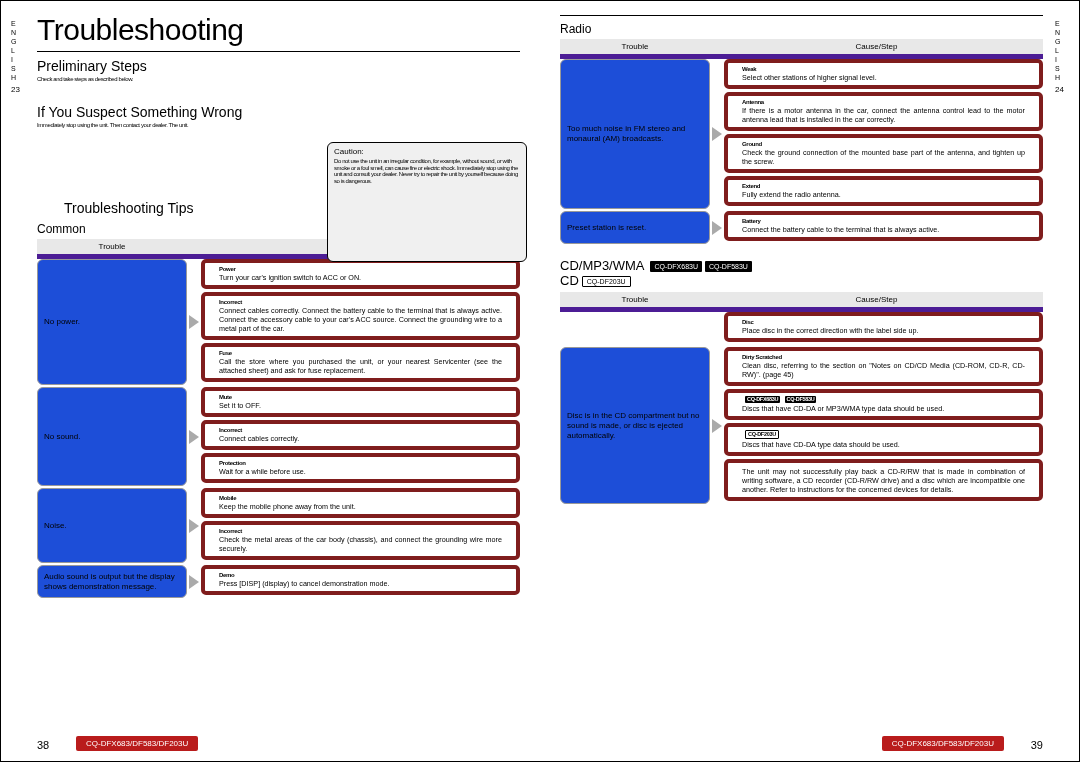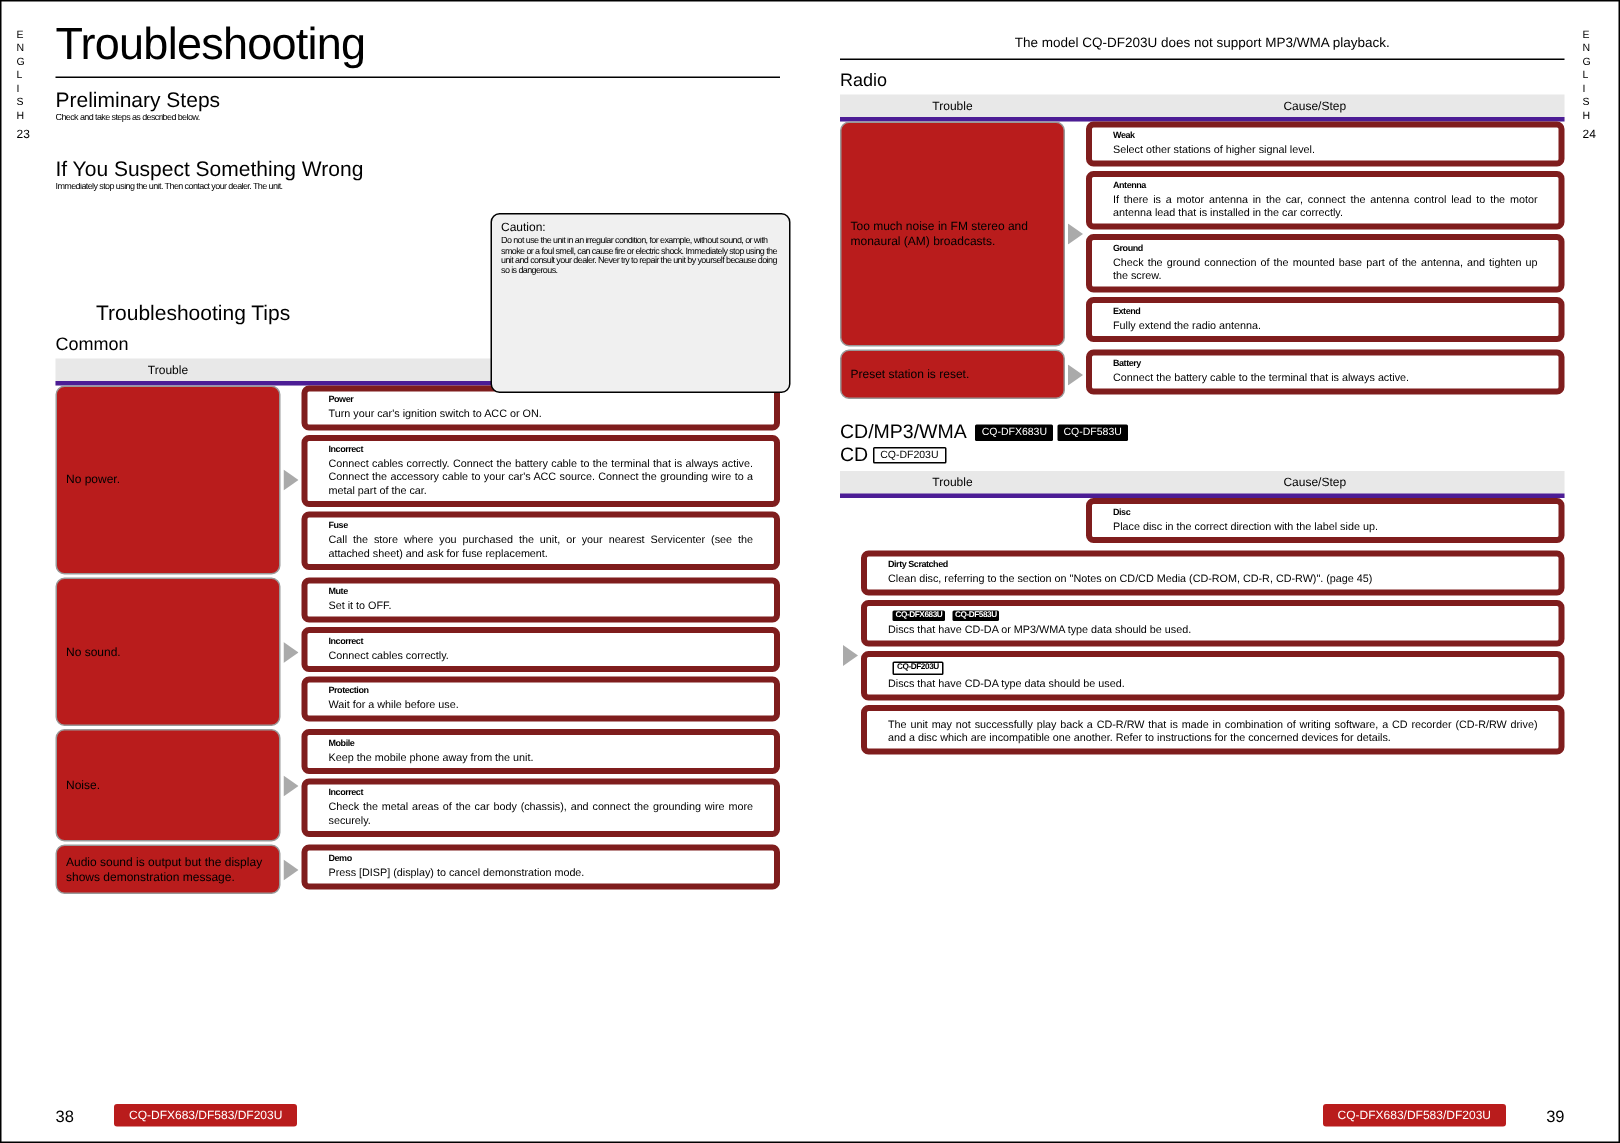--- a/index.html
+++ b/index.html
@@ -51,35 +51,35 @@
     height: 120px;
     border: 1px solid #000;
     border-radius: 6px;
     padding: 4px 6px;
     background: #f0f0f0;
     font-size: 7px;
   }
   .tbl-hdr {
     display: flex;
     background: #e8e8e8;
-    border-bottom: 3px solid #4c1d95;
+    border-bottom: 5px solid #4c1d95;
     font-size: 8px;
   }
   .tbl-hdr .c1 { width: 150px; text-align:center; padding:3px 0;}
   .tbl-hdr .c2 { flex:1; text-align:center; padding:3px 0;}
   .row {
     display: flex;
     align-items: stretch;
     margin-bottom: 2px;
   }
   .trouble-cell {
     width: 150px;
     border: 1px solid #999;
     border-radius: 6px;
-    background: #b91c1c;
+    background: #1d4ed8;
     font-size: 8px;
     padding: 4px 6px;
     display: flex;
     align-items: center;
     line-height: 10px;
   }
   .arrow {
     width: 14px;
     display:flex;
     align-items:center;
@@ -255,21 +255,20 @@
       <span class="v">E</span>
         <span class="v">N</span>
         <span class="v">G</span>
         <span class="v">L</span>
         <span class="v">I</span>
         <span class="v">S</span>
         <span class="v">H</span>
       <div class="pg">24</div>
     </div>
 
-    <div class="topnote">The model CQ-DF203U does not support MP3/WMA playback.</div>
     <div class="hr"></div>
 
     <h3 class="sub">Radio</h3>
     <div class="tbl-hdr">
       <div class="c1">Trouble</div>
       <div class="c2">Cause/Step</div>
     </div>
     <div id="radio-rows">
         <div class="row">
           <div class="trouble-cell">Too much noise in FM stereo and monaural (AM) broadcasts.</div>
@@ -315,20 +314,21 @@
           <div class="arrow" style="visibility: hidden;">
             <svg viewBox="0 0 10 14">
               <polygon points="0,0 10,7 0,14"></polygon>
             </svg>
           </div>
           <div class="steps">
             <div class="step"><span class="lead">Disc</span><span>Place disc in the correct direction with the label side up.</span></div>
           </div>
         </div>
         <div class="row">
+          <div class="trouble-cell">Disc is in the CD compartment but no sound is made, or disc is ejected automatically.</div>
           <div class="arrow">
             <svg viewBox="0 0 10 14">
               <polygon points="0,0 10,7 0,14"></polygon>
             </svg>
           </div>
           <div class="steps">
             <div class="step"><span class="lead">Dirty
 Scratched</span><span>Clean disc, referring to the section on "Notes on CD/CD Media (CD-ROM, CD-R, CD-RW)". (page 45)</span></div>
             <div class="step"><span class="lead"><span class="badge badge-sm">CQ-DFX683U</span> <span class="badge badge-sm">CQ-DF583U</span></span><span>Discs that have CD-DA or MP3/WMA type data should be used.</span></div>
             <div class="step"><span class="lead"><span class="badge-out badge-sm">CQ-DF203U</span></span><span>Discs that have CD-DA type data should be used.</span></div>

